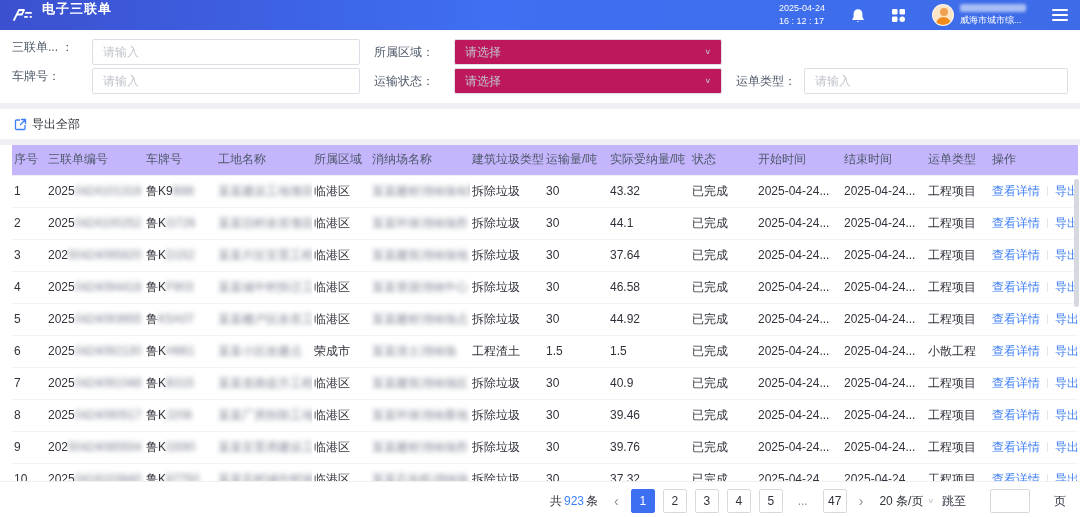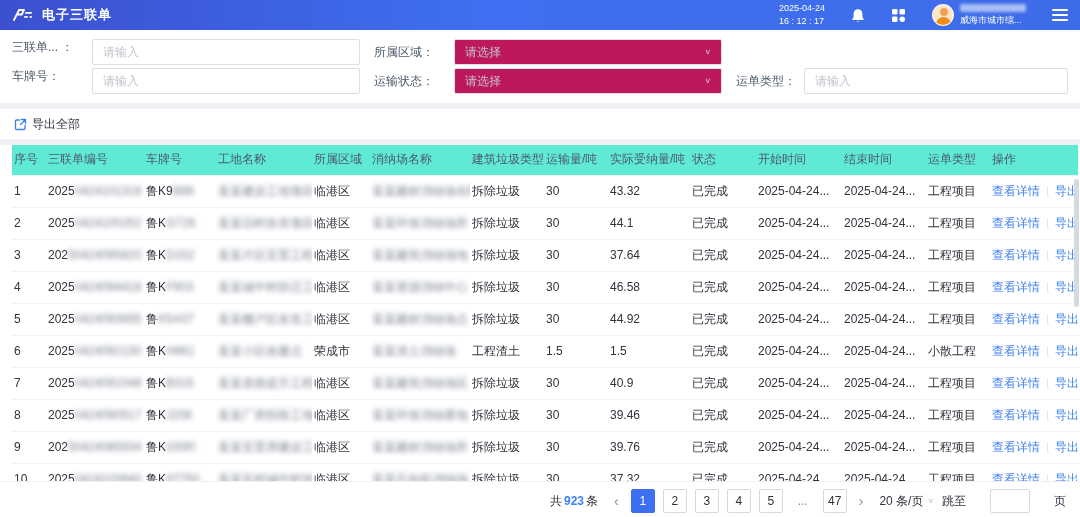--- a/index.html
+++ b/index.html
@@ -1,20 +1,20 @@
 <!DOCTYPE html>
 <html><head>
 <meta charset="utf-8">
 <style>
   * { margin:0; padding:0; box-sizing:border-box; }
   html,body { width:1080px; height:517px; overflow:hidden; background:#eef0f4;
     font-family:"Liberation Sans","DejaVu Sans",sans-serif; font-size:12px; color:#2f3340; }
 
   
-  .topbar { height:30px; display:flex; align-items:center; padding:0 12px;
+  .topbar { height:30px; display:flex; padding:0 12px;
     background:linear-gradient(90deg,#3b50cf 0%,#3f6ff2 45%,#3e6ce8 100%); color:#fff; }
   .logo { display:flex; align-items:center; }
   .app-title { font-size:13px; font-weight:bold; margin-left:8px; letter-spacing:1px; }
   .top-right { margin-left:auto; display:flex; align-items:center; gap:26px; }
   .datetime { font-size:9px; line-height:1.4; text-align:left; white-space:nowrap; }
   .icon-btn { display:flex; align-items:center; cursor:pointer; }
   .userbox { display:flex; align-items:center; gap:6px; cursor:pointer; }
   .avatar { width:22px; height:22px; border-radius:50%; background:#fbe7c8; position:relative; overflow:hidden; border:1px solid rgba(255,255,255,.6); }
   .avatar .head { position:absolute; left:6.5px; top:3px; width:8px; height:8px; border-radius:50%; background:#f0a153; }
   .avatar .body { position:absolute; left:3px; top:12px; width:15px; height:12px; border-radius:8px 8px 0 0; background:#f08c1e; }
@@ -46,34 +46,34 @@
   .gap { height:6px; }
 
   
   .export-row { background:#fff; height:30px; display:flex; align-items:center; padding:4px 14px; }
   .export-btn { display:flex; align-items:center; gap:5px; cursor:pointer; color:#30333b; }
 
   
   .table-card { background:#fff; height:336px; position:relative; padding:0 12px; overflow:hidden; }
   table { width:100%; border-collapse:collapse; table-layout:fixed; }
   thead th { height:30px; text-align:left; font-weight:normal; color:#4e5969; font-size:12px;
-    background:#5eead4; border-bottom:1px solid #f0f1f4; padding:0 8px 0 2px; white-space:nowrap; overflow:hidden; }
+    background:#c4b5fd; border-bottom:1px solid #f0f1f4; padding:0 8px 0 2px; white-space:nowrap; overflow:hidden; }
   tbody td { height:32px; color:#30333c; font-size:12px; border-bottom:1px solid #f2f3f5;
     padding:0 8px 0 2px; white-space:nowrap; overflow:hidden; }
   .blur { filter:blur(2.5px); color:#7a8190; user-select:none; }
   .pfx { color:#30333c; }
   .ops a { color:#3d7ff5; text-decoration:none; cursor:pointer; }
   .opdiv { display:inline-block; width:1px; height:10px; background:#e5e6eb; margin:0 7px; vertical-align:middle; }
   .scroll-thumb { position:absolute; right:1px; top:34px; width:5px; height:128px; background:#d6d9e0; border-radius:3px; }
 
   
   .footer { background:#fff; height:39px; border-top:1px solid #f0f0f0; display:flex;
     align-items:center; justify-content:flex-end; padding-right:14px; gap:8px; }
   .total { margin-right:4px; color:#30333c; }
-  .total b { color:#3d7ff5; font-weight:bold; margin:0 2px; }
+  .total b { color:#3d7ff5; font-weight:normal; margin:0 2px; }
   .pg-arrow { border:none; background:none; color:#8a8f99; font-size:14px; cursor:pointer; padding:0 4px; font-family:inherit; }
   .pages { display:flex; gap:8px; }
   .page-btn { min-width:24px; height:24px; border:1px solid #d9d9d9; background:#fff; border-radius:2px;
     color:#30333c; font-size:12px; cursor:pointer; font-family:inherit; }
   .page-btn.active { background:#3d6ff2; border-color:#3d6ff2; color:#fff; }
   .page-btn.dots { border:none; cursor:default; color:#8a8f99; }
   .size-select { display:flex; align-items:center; gap:4px; color:#30333c; cursor:pointer; margin-left:4px; }
   .size-select .caret { font-size:9px; color:#c0c4cc; transform:scaleY(.8); }
   .jump { display:flex; align-items:center; gap:24px; }
   .jump input { width:40px; height:24px; border:1px solid #d9d9d9; border-radius:2px; outline:none; padding:0 4px; font-family:inherit; }

